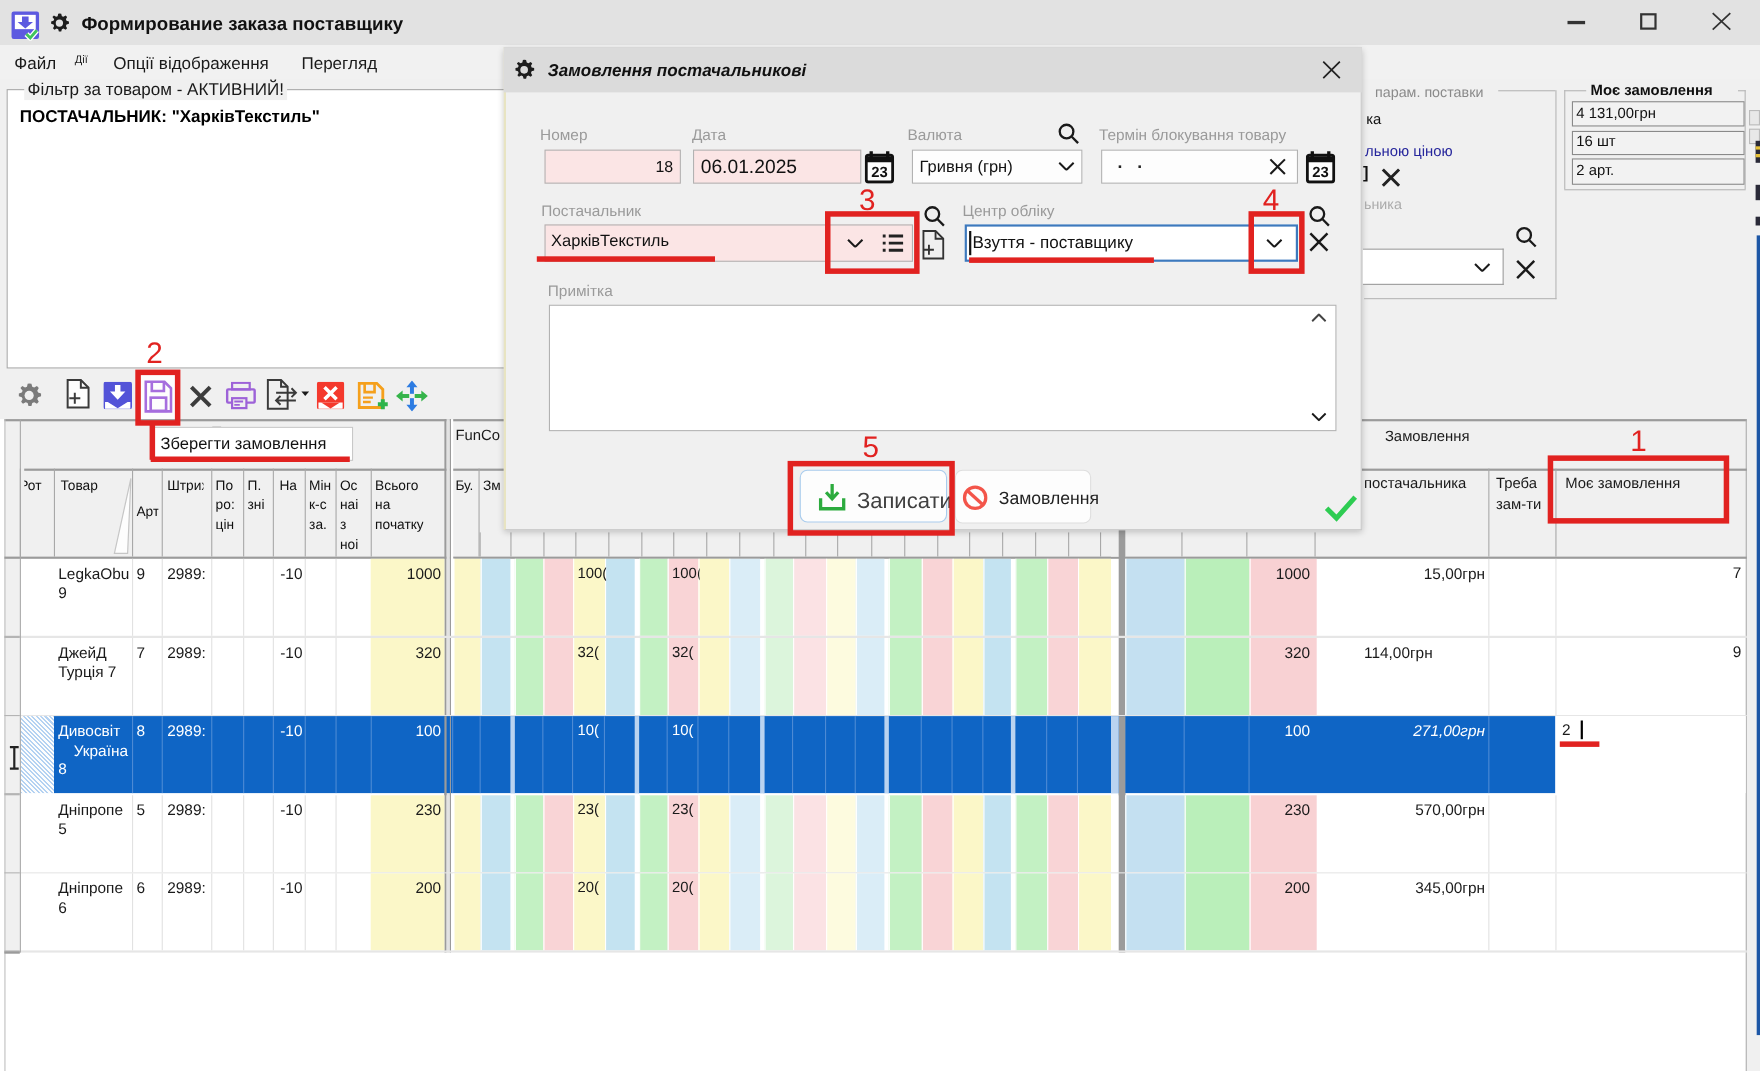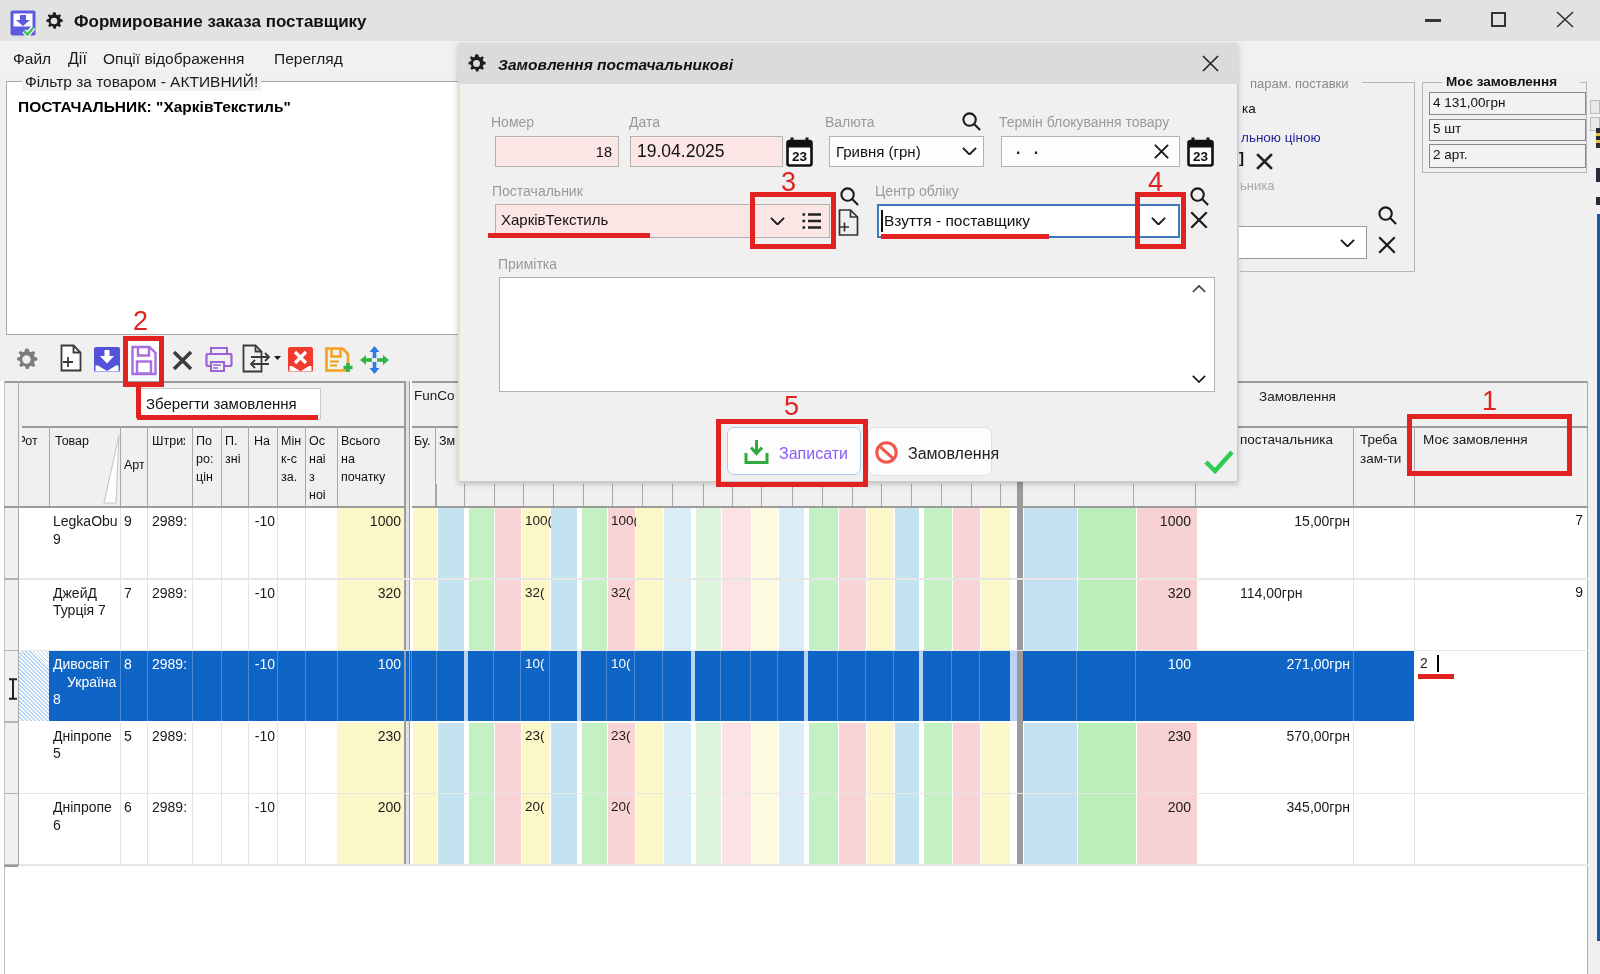--- a/index.html
+++ b/index.html
@@ -23,21 +23,21 @@
 <circle cx="12" cy="12" r="4" fill="#e2e2e2"></circle>
 </svg>
 <div style="position:absolute;left:74px;top:11px;font-size:17px;color:#111;white-space:nowrap;font-weight:bold;">Формирование заказа поставщику</div>
 <div style="position:absolute;left:1425px;top:19px;width:16px;height:2.5px;background:#333;"></div>
 <div style="position:absolute;left:1491px;top:12px;width:15px;height:15px;border:2px solid #333;"></div>
 <svg style="position:absolute;left:1556px;top:11px" width="18" height="17" viewBox="0 0 18 17">
 <path d="M1 1 L17 16 M17 1 L1 16" stroke="#333" stroke-width="1.6"></path>
   </svg>
 <div style="position:absolute;left:0px;top:41px;width:1600px;height:31px;background:#f1f1f1;"></div>
 <div style="position:absolute;left:13px;top:49px;font-size:15.5px;color:#1a1a1a;white-space:nowrap;">Файл</div>
-<div style="position:absolute;left:68px;top:49px;font-size:16px;color:#1a1a1a;white-space:nowrap;">Дії</div>
+<div style="position:absolute;left:68px;top:49px;font-size:10px;color:#1a1a1a;white-space:nowrap;">Дії</div>
 <div style="position:absolute;left:103px;top:49px;font-size:15.5px;color:#1a1a1a;white-space:nowrap;">Опції відображення</div>
 <div style="position:absolute;left:274px;top:49px;font-size:15.5px;color:#1a1a1a;white-space:nowrap;">Перегляд</div>
 <div style="position:absolute;left:6px;top:81px;width:454px;height:254px;background:#ffffff;border:1px solid #a8a8a8;"></div>
 <div style="position:absolute;left:22px;top:72px;font-size:15.5px;color:#1a1a1a;white-space:nowrap;background:#f0f0f0;padding:0 3px;">Фільтр за товаром - АКТИВНИЙ!</div>
 <div style="position:absolute;left:18px;top:97px;font-size:15.5px;color:#000;white-space:nowrap;font-weight:bold;">ПОСТАЧАЛЬНИК: "ХарківТекстиль"</div>
 <div style="position:absolute;left:0px;top:336px;width:458px;height:48px;background:#f0f0f0;"></div>
 <svg style="position:absolute;left:14px;top:347px" width="25" height="25" viewBox="0 0 24 24">
 <path fill="#7b7b7b" d="M12 1.5l2 .3.7 2.6 1.7.7 2.4-1.3 1.6 1.6-1.3 2.4.7 1.7 2.6.7v2.6l-2.6.7-.7 1.7 1.3 2.4-1.6 1.6-2.4-1.3-1.7.7-.7 2.6h-2.6l-.7-2.6-1.7-.7-2.4 1.3-1.6-1.6 1.3-2.4-.7-1.7-2.6-.7v-2.6l2.6-.7.7-1.7L4.4 5.4 6 3.8l2.4 1.3 1.7-.7.6-2.6z"></path>
 <circle cx="12" cy="12" r="4" fill="#f0f0f0"></circle>
 </svg>
@@ -370,21 +370,21 @@
 <div style="position:absolute;left:53px;top:656px;font-size:14px;color:#ffffff;white-space:nowrap;">Дивосвіт</div>
 <div style="position:absolute;left:67px;top:673.5px;font-size:14px;color:#ffffff;white-space:nowrap;">Україна</div>
 <div style="position:absolute;left:53px;top:691px;font-size:14px;color:#ffffff;white-space:nowrap;">8</div>
 <div style="position:absolute;left:124px;top:656px;font-size:14px;color:#ffffff;white-space:nowrap;">8</div>
 <div style="position:absolute;left:152px;top:656px;font-size:14px;color:#ffffff;white-space:nowrap;">2989:</div>
 <div style="position:absolute;left:253px;top:656px;font-size:14px;color:#ffffff;white-space:nowrap;width:22px;text-align:right;">-10</div>
 <div style="position:absolute;left:341px;top:656px;font-size:14px;color:#ffffff;white-space:nowrap;width:60px;text-align:right;">100</div>
 <div style="position:absolute;left:525px;top:656px;font-size:13.5px;color:#ffffff;white-space:nowrap;width:26px;overflow:hidden;">10(</div>
 <div style="position:absolute;left:611px;top:656px;font-size:13.5px;color:#ffffff;white-space:nowrap;width:25px;overflow:hidden;">10(</div>
 <div style="position:absolute;left:1136px;top:656px;font-size:14px;color:#ffffff;white-space:nowrap;width:55px;text-align:right;">100</div>
-<div style="position:absolute;left:1240px;top:656px;font-size:14px;color:#ffffff;white-space:nowrap;width:110px;text-align:right;">271,00грн</div>
+<div style="position:absolute;left:1240px;top:656px;font-size:14px;color:#ffffff;white-space:nowrap;width:110px;text-align:right;font-style:italic;">271,00грн</div>
 <div style="position:absolute;left:337px;top:722.5px;width:67px;height:70px;background:#fbf7c8;"></div>
 <div style="position:absolute;left:412px;top:722.5px;width:25px;height:70px;background:#fbf7c8;"></div>
 <div style="position:absolute;left:437px;top:722.5px;width:27px;height:70px;background:#c4e3f1;"></div>
 <div style="position:absolute;left:468px;top:722.5px;width:26px;height:70px;background:#c3f1c3;"></div>
 <div style="position:absolute;left:494px;top:722.5px;width:27px;height:70px;background:#f9d4d6;"></div>
 <div style="position:absolute;left:521px;top:722.5px;width:29px;height:70px;background:#fbf7c8;"></div>
 <div style="position:absolute;left:550px;top:722.5px;width:27px;height:70px;background:#c4e3f1;"></div>
 <div style="position:absolute;left:581px;top:722.5px;width:26px;height:70px;background:#c3f1c3;"></div>
 <div style="position:absolute;left:607px;top:722.5px;width:28px;height:70px;background:#f9d4d6;"></div>
 <div style="position:absolute;left:635px;top:722.5px;width:28px;height:70px;background:#fbf7c8;"></div>
@@ -532,21 +532,21 @@
 </svg>
 <div style="position:absolute;left:498px;top:55px;font-size:15.5px;color:#111;white-space:nowrap;font-weight:bold;font-style:italic;">Замовлення постачальникові</div>
 <svg style="position:absolute;left:1202px;top:55px" width="17" height="17" viewBox="0 0 18 18">
 <path d="M1 1 L17 17 M17 1 L1 17" stroke="#222" stroke-width="1.7"></path>
   </svg>
 <div style="position:absolute;left:491px;top:114px;font-size:14px;color:#9a9a9a;white-space:nowrap;">Номер</div>
 <div style="position:absolute;left:495px;top:136px;width:124px;height:31px;background:#fbe5e5;border:1px solid #b2b2b2;"></div>
 <div style="position:absolute;left:495px;top:143px;font-size:14.5px;color:#111;white-space:nowrap;width:117px;text-align:right;">18</div>
 <div style="position:absolute;left:629px;top:114px;font-size:14px;color:#9a9a9a;white-space:nowrap;">Дата</div>
 <div style="position:absolute;left:630px;top:136px;width:153px;height:31px;background:#fbe5e5;border:1px solid #b2b2b2;"></div>
-<div style="position:absolute;left:637px;top:141px;font-size:17.5px;color:#111;white-space:nowrap;">19.04.2025</div>
+<div style="position:absolute;left:637px;top:141px;font-size:17.5px;color:#111;white-space:nowrap;">06.01.2025</div>
 <svg style="position:absolute;left:786px;top:137px" width="27" height="30" viewBox="0 0 27 30">
     <rect x="1.5" y="4" width="24" height="24.5" rx="2" fill="#fdfdfd" stroke="#111" stroke-width="2.6"></rect>
     <path d="M1.5 5 h24 v5.5 h-24 z" fill="#111"></path>
     <rect x="4.5" y="0.5" width="3" height="6" fill="#111"></rect>
     <rect x="19.5" y="0.5" width="3" height="6" fill="#111"></rect>
     <text x="13.5" y="23.5" font-size="13.5" font-weight="bold" text-anchor="middle" font-family="Liberation Sans, sans-serif" fill="#111">23</text>
   </svg>
 <div style="position:absolute;left:825px;top:114px;font-size:14px;color:#9a9a9a;white-space:nowrap;">Валюта</div>
 <svg style="position:absolute;left:961px;top:111px" width="21" height="21" viewBox="0 0 22 22">
     <circle cx="9" cy="9" r="6.5" fill="none" stroke="#1a1a1a" stroke-width="2.2"></circle>
@@ -609,21 +609,21 @@
     <path d="M1 8 L8 1 L15 8" fill="none" stroke="#444" stroke-width="2"></path>
   </svg>
 <svg style="position:absolute;left:1192px;top:375px" width="14" height="7.875" viewBox="0 0 16 9">
     <path d="M1 1 L8 8 L15 1" fill="none" stroke="#1a1a1a" stroke-width="2"></path>
   </svg>
 <div style="position:absolute;left:727px;top:427px;width:134px;height:48px;background:#fdfdfd;border:1.6px solid #a9cced;border-radius:7px;"></div>
 <svg style="position:absolute;left:743px;top:438px" width="27" height="27" viewBox="0 0 27 27">
 <path d="M13.5 2 v13 M8 9.5 l5.5 6 5.5-6" fill="none" stroke="#2cab3e" stroke-width="3"></path>
 <path d="M3 15 v9.5 h21 V15" fill="none" stroke="#2cab3e" stroke-width="3"></path>
 </svg>
-<div style="position:absolute;left:779px;top:444px;font-size:16px;color:#8b5cf6;white-space:nowrap;">Записати</div>
+<div style="position:absolute;left:779px;top:444px;font-size:20px;color:#404040;white-space:nowrap;">Записати</div>
 <div style="position:absolute;left:868px;top:427px;width:124px;height:49px;background:#fdfdfd;border:1.5px solid #dedede;border-radius:7px;"></div>
 <svg style="position:absolute;left:875px;top:441px" width="23" height="23" viewBox="0 0 23 23">
 <circle cx="11.5" cy="11.5" r="9.7" fill="none" stroke="#f3554a" stroke-width="3"></circle>
 <path d="M5 5.6 L18 17.4" stroke="#f3554a" stroke-width="3"></path>
 </svg>
 <div style="position:absolute;left:908px;top:444px;font-size:16px;color:#222;white-space:nowrap;">Замовлення</div>
 <svg style="position:absolute;left:1204px;top:450px" width="30" height="25" viewBox="0 0 30 25">
 <path d="M2 12 L11 21 L28 2" fill="none" stroke="#2ecc52" stroke-width="4.5"></path>
 </svg>
 <div style="position:absolute;left:1246px;top:76px;font-size:13px;color:#8a8a8a;white-space:nowrap;background:#f0f0f0;padding:0 4px;z-index:2;">парам. поставки</div>
@@ -650,21 +650,21 @@
   </svg>
 <div style="position:absolute;left:1444px;top:74px;font-size:13.5px;color:#111;white-space:nowrap;font-weight:bold;background:#f0f0f0;padding:0 2px;z-index:2;">Моє замовлення</div>
 <div style="position:absolute;left:1422px;top:82px;width:20px;height:1px;background:#b6b6b6;"></div>
 <div style="position:absolute;left:1580px;top:82px;width:7px;height:1px;background:#b6b6b6;"></div>
 <div style="position:absolute;left:1422px;top:82px;width:1px;height:90px;background:#b6b6b6;"></div>
 <div style="position:absolute;left:1586px;top:82px;width:1px;height:90px;background:#b6b6b6;"></div>
 <div style="position:absolute;left:1422px;top:172px;width:165px;height:1px;background:#b6b6b6;"></div>
 <div style="position:absolute;left:1429px;top:92px;width:157px;height:23px;background:#f2f2f2;border:1px solid #8a8a8a;"></div>
 <div style="position:absolute;left:1433px;top:95px;font-size:13.5px;color:#111;white-space:nowrap;">4 131,00грн</div>
 <div style="position:absolute;left:1429px;top:119px;width:157px;height:22px;background:#f2f2f2;border:1px solid #8a8a8a;"></div>
-<div style="position:absolute;left:1433px;top:121px;font-size:13.5px;color:#111;white-space:nowrap;">5 шт</div>
+<div style="position:absolute;left:1433px;top:121px;font-size:13.5px;color:#111;white-space:nowrap;">16 шт</div>
 <div style="position:absolute;left:1429px;top:144px;width:157px;height:24px;background:#f2f2f2;border:1px solid #8a8a8a;"></div>
 <div style="position:absolute;left:1433px;top:147px;font-size:13.5px;color:#111;white-space:nowrap;">2 арт.</div>
 <div style="position:absolute;left:1590px;top:100px;width:10px;height:14px;background:#e8e8e8;border:1px solid #bbb;"></div>
 <div style="position:absolute;left:1590px;top:117px;width:10px;height:14px;background:#e8e8e8;border:1px solid #bbb;"></div>
 <div style="position:absolute;left:1596px;top:128px;width:4px;height:20px;background:#2a2a38;"></div>
 <div style="position:absolute;left:1596px;top:133px;width:4px;height:3px;background:#e8c23a;"></div>
 <div style="position:absolute;left:1596px;top:140px;width:4px;height:3px;background:#e8c23a;"></div>
 <div style="position:absolute;left:1596px;top:168px;width:4px;height:14px;background:#2a2a38;"></div>
 <div style="position:absolute;left:1596px;top:197px;width:4px;height:8px;background:#2a2a38;"></div>
 <div style="position:absolute;left:1596.5px;top:214px;width:3.5px;height:727px;background:#1d57a6;"></div>

